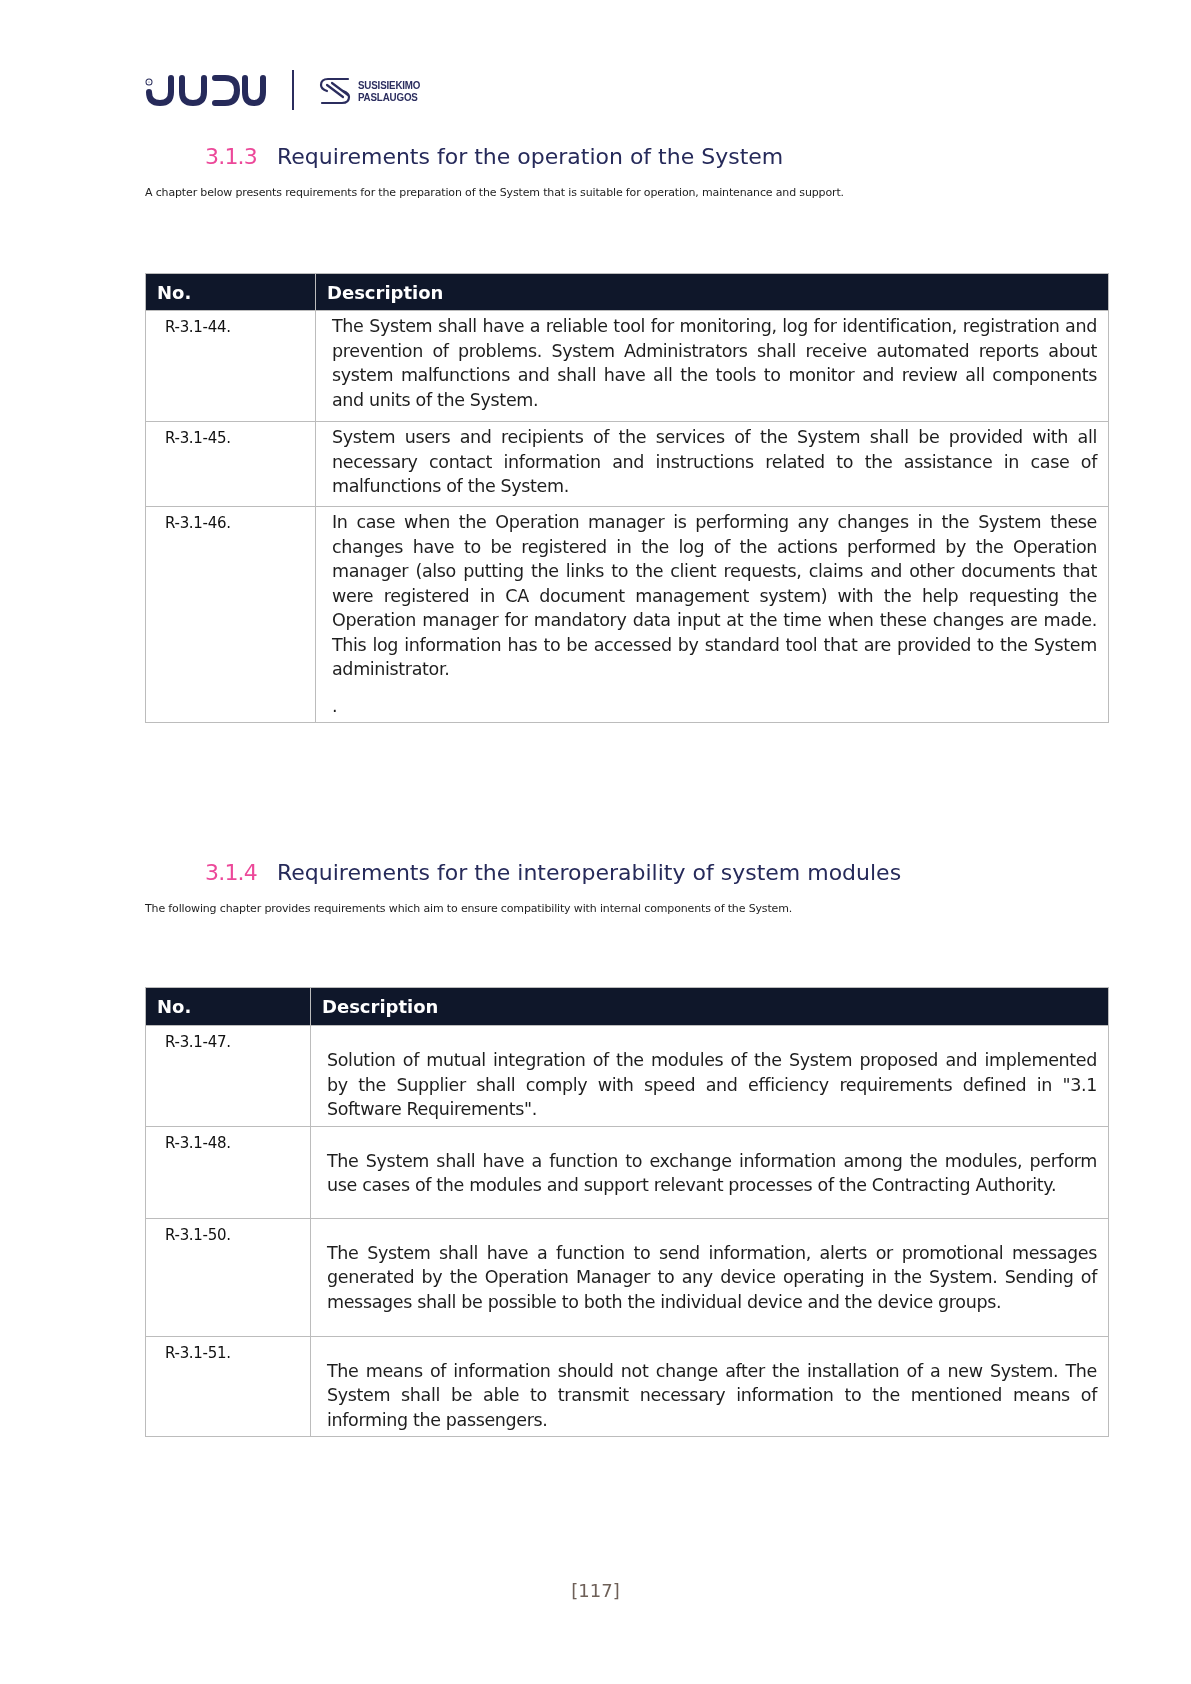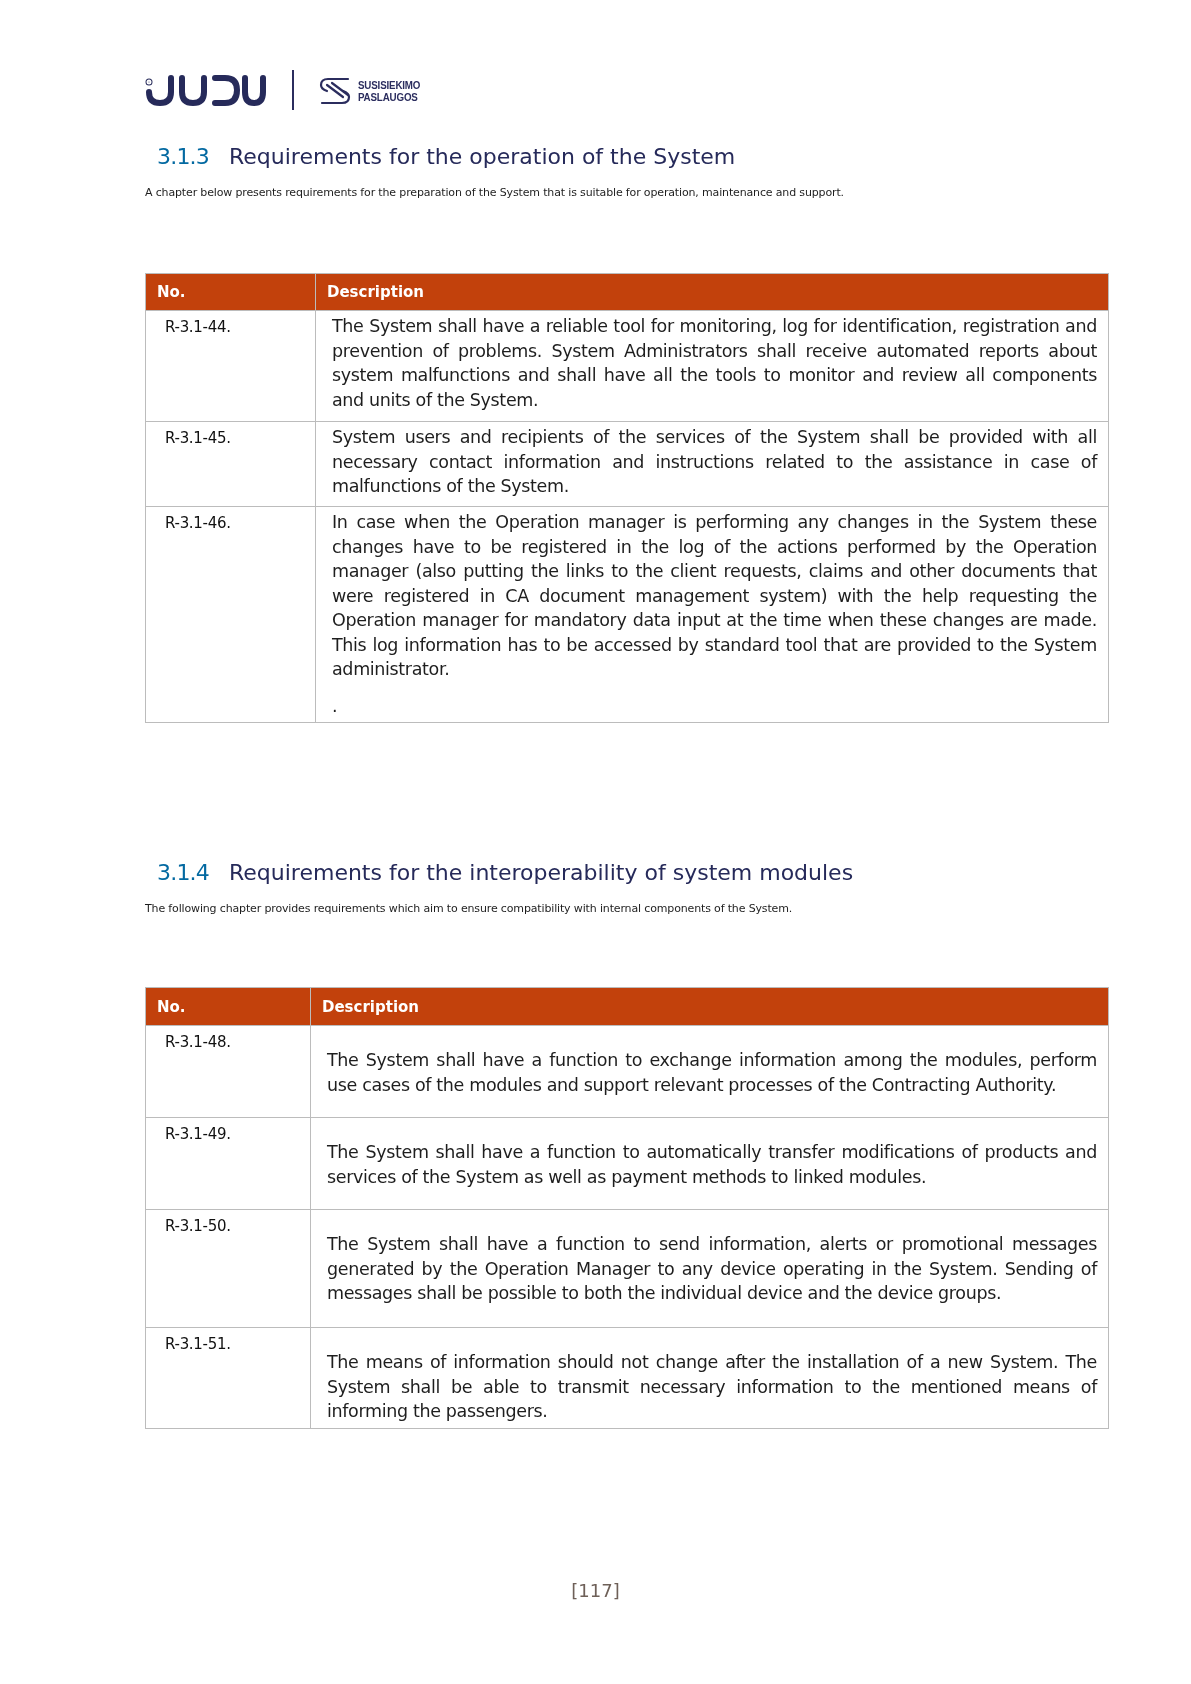--- a/index.html
+++ b/index.html
@@ -9,29 +9,29 @@
 
   
   .logo-judu { left: 145px; top: 72px; width: 122px; height: 36px; }
   .logo-divider { left: 292px; top: 70px; width: 2px; height: 40px; background: #2b2d5e; }
   .logo-sp { left: 318px; top: 74px; height: 34px; display: flex; align-items: center; gap: 6px; }
   .logo-sp-text { font-family: "Liberation Sans", sans-serif; font-size: 11.5px; line-height: 12px;
                   color: #2b2d5e; letter-spacing: -0.2px; font-weight: bold; transform: scaleX(0.85); transform-origin: left; }
 
   
   .h3 { font-family: "DejaVu Sans", sans-serif; font-size: 22px; color: #262a5a; font-weight: normal; white-space: nowrap; }
-  .h3 .num { color: #0369a1; display: inline-block; width: 72px; letter-spacing: -0.8px; }
+  .h3 .num { color: #ec4899; display: inline-block; width: 72px; letter-spacing: -0.8px; margin-left: 48px; }
   .para { font-size: 11px; line-height: 24px; color: #1e1e1e; text-align: justify; text-align-last: left; letter-spacing: -0.15px; }
   .caption { font-family: "DejaVu Sans", sans-serif; font-size: 16.5px; font-weight: bold; font-style: italic;
              color: #262a5a; white-space: nowrap; letter-spacing: -0.3px; margin-top: 29px; }
 
   
   table.req { position: absolute; border-collapse: collapse; table-layout: fixed; }
-  table.req th { background: #c2410c; color: #ffffff; text-align: left; font-weight: bold;
-                 font-size: 15px; padding: 0 11px; border: 1px solid #bcbcbc; height: 36px; }
+  table.req th { background: #0f172a; color: #ffffff; text-align: left; font-weight: bold;
+                 font-size: 18px; padding: 0 11px; border: 1px solid #bcbcbc; height: 36px; }
   table.req td { border: 1px solid #bcbcbc; vertical-align: top; padding: 0; }
   .cell-no { font-family: "DejaVu Sans", sans-serif; font-size: 15px; color: #111; padding: 7px 0 0 19px !important; letter-spacing: -0.3px; }
   .cell-desc { font-size: 17.5px; line-height: 24.5px; color: #1e1e1e; text-align: justify; text-align-last: left;
                padding: 3px 11px 4px 16px !important; letter-spacing: -0.35px; }
   .t2 .cell-desc { padding-top: 22px !important; }
   .dot { display: block; margin-top: 12px; }
 
   .page-num { left: 0; width: 1191px; top: 1580px; text-align: center; font-family: "DejaVu Sans", sans-serif;
               font-size: 18px; color: #6e6058; }
 </style>
@@ -114,26 +114,26 @@
       <col style="width:798px">
     </colgroup>
   <thead>
     <tr>
       <th style="height:37px">No.</th>
       <th style="height:37px">Description</th>
     </tr>
   </thead>
   <tbody>
     <tr style="height:92px">
+      <td class="cell-no">R-3.1-47.</td>
+      <td class="cell-desc">Solution of mutual integration of the modules of the System proposed and implemented by the Supplier shall comply with speed and efficiency requirements defined in "3.1 Software Requirements".</td>
+    </tr>
+    <tr style="height:92px">
       <td class="cell-no">R-3.1-48.</td>
       <td class="cell-desc">The System shall have a function to exchange information among the modules, perform use cases of the modules and support relevant processes of the Contracting Authority.</td>
-    </tr>
-    <tr style="height:92px">
-      <td class="cell-no">R-3.1-49.</td>
-      <td class="cell-desc">The System shall have a function to automatically transfer modifications of products and services  of the System as well as payment methods to linked modules.</td>
     </tr>
     <tr style="height:118px">
       <td class="cell-no">R-3.1-50.</td>
       <td class="cell-desc">The System shall have a function to send information, alerts or promotional messages generated by the Operation Manager to any device operating in the System. Sending of messages shall be possible to both the individual device and the device groups.</td>
     </tr>
     <tr style="height:90px">
       <td class="cell-no">R-3.1-51.</td>
       <td class="cell-desc">The means of information should not change after the installation of a new System. The System shall be able to transmit necessary information to the mentioned means of informing the passengers.</td>
     </tr>
   </tbody>

